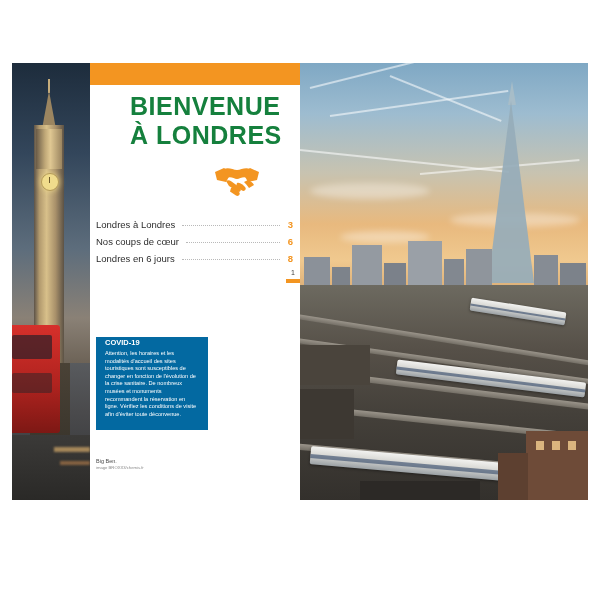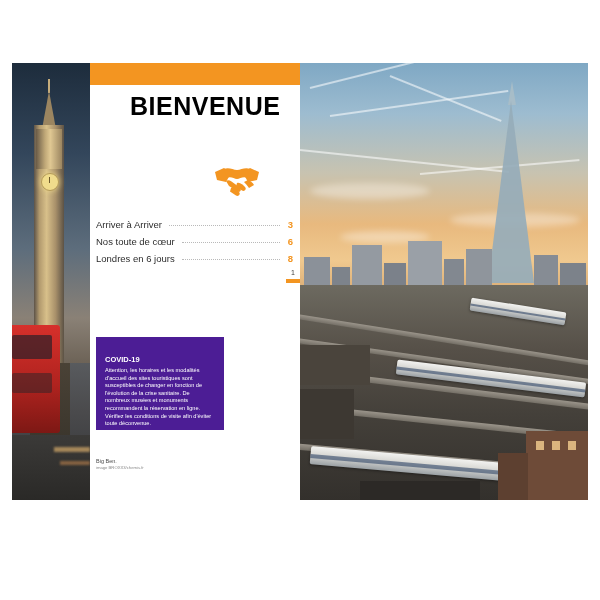--- a/index.html
+++ b/index.html
@@ -185,21 +185,21 @@
     position: absolute;
     left: 118px;
     top: 29px;
     width: 170px;
   }
   .title-line {
     font-family: "Liberation Sans", sans-serif;
     font-weight: bold;
     font-size: 25px;
     letter-spacing: 0.5px;
-    color: #000000;
+    color: #15803d;
     line-height: 29px;
   }
 
   
   .hand-icon {
     position: absolute;
     left: 202px;
     top: 98px;
     width: 46px;
     height: 38px;
@@ -236,24 +236,24 @@
     font-size: 9.5px;
     width: 10px;
     text-align: right;
   }
 
   
   .covid-box {
     position: absolute;
     left: 84px;
     top: 274px;
-    width: 128px;
+    width: 112px;
     height: 93px;
-    background: #4c1d95;
-    padding: 18px 9px;
+    background: #0369a1;
+    padding: 1px 9px;
     box-sizing: border-box;
   }
   .covid-title {
     font-size: 7.5px;
     font-weight: bold;
     color: #ffffff;
     margin-bottom: 3px;
   }
   .covid-text {
     font-size: 5.6px;
@@ -414,44 +414,45 @@
           <div class="bb-bus-win2"></div>
         </div>
         <div class="bb-streak"></div>
         <div class="bb-streak2"></div>
       </div>
 
       <div class="orange-band"></div>
 
       <div class="title-block">
         <div class="title-line">BIENVENUE</div>
+        <div class="title-line">À LONDRES</div>
       </div>
 
       <div class="hand-icon">
         <svg viewBox="0 0 92 76" width="46" height="38" aria-hidden="true">
           <g fill="#f39521">
             <path d="M2 22 L20 14 L34 24 L24 42 L6 38 Z"></path>
             <path d="M90 22 L72 14 L58 24 L68 42 L86 38 Z"></path>
             <path d="M20 16 C30 12 38 18 46 18 C54 18 62 12 72 16 L66 34 C58 30 52 36 46 36 C40 36 34 30 26 34 Z"></path>
             <path d="M24 40 C30 36 36 42 42 46 L52 54 C56 58 52 64 47 61 L30 50 Z"></path>
             <path d="M46 44 C52 42 58 48 62 52 C66 56 61 62 56 59 L44 51 Z"></path>
             <path d="M34 54 C40 52 46 58 50 62 C54 66 49 72 44 69 L32 61 Z"></path>
             <path d="M68 38 C74 40 78 44 80 48 L70 54 C66 48 62 44 60 42 Z"></path>
           </g>
         </svg>
       </div>
 
       <div class="toc">
         <div class="toc-row">
-          <span class="toc-label">Arriver à Arriver</span>
+          <span class="toc-label">Londres à Londres</span>
           <span class="toc-dots"></span>
           <span class="toc-num">3</span>
         </div>
         <div class="toc-row">
-          <span class="toc-label">Nos toute de cœur</span>
+          <span class="toc-label">Nos coups de cœur</span>
           <span class="toc-dots"></span>
           <span class="toc-num">6</span>
         </div>
         <div class="toc-row">
           <span class="toc-label">Londres en 6 jours</span>
           <span class="toc-dots"></span>
           <span class="toc-num">8</span>
         </div>
       </div>
 

